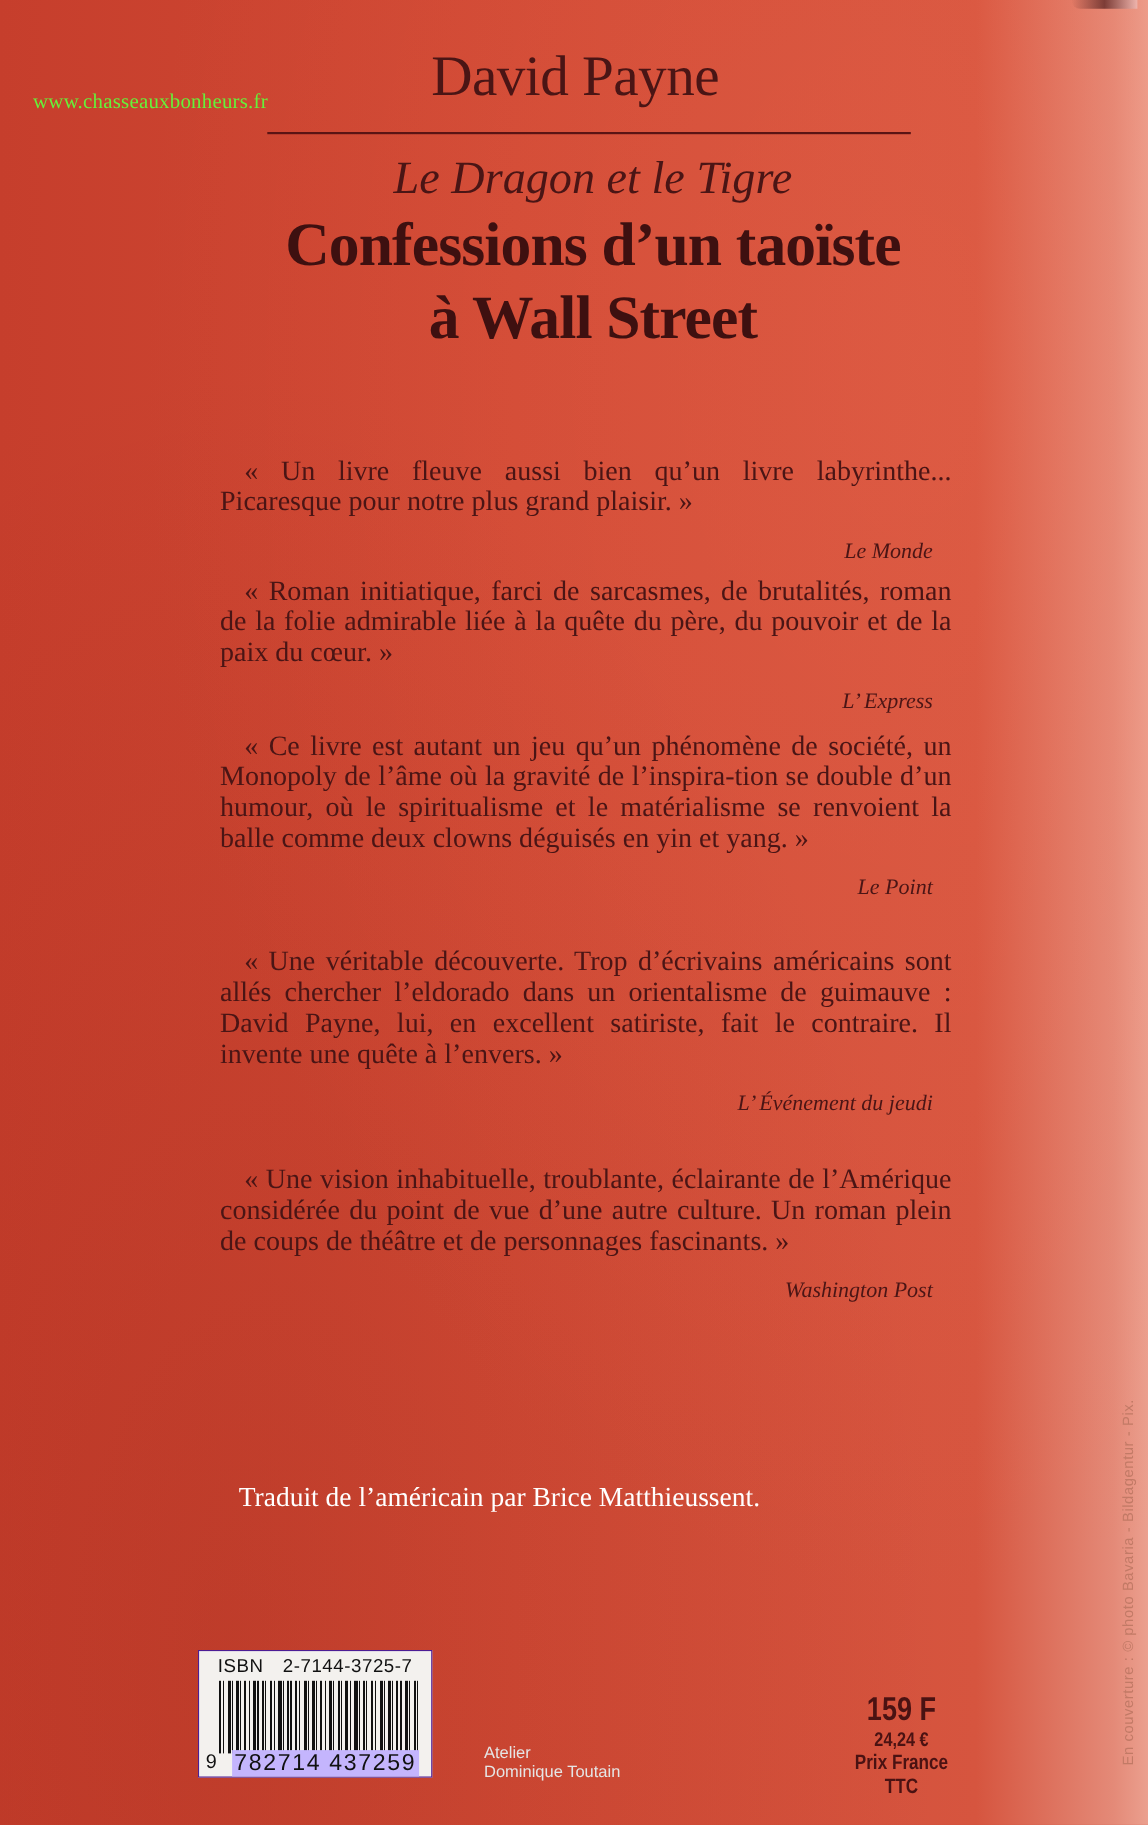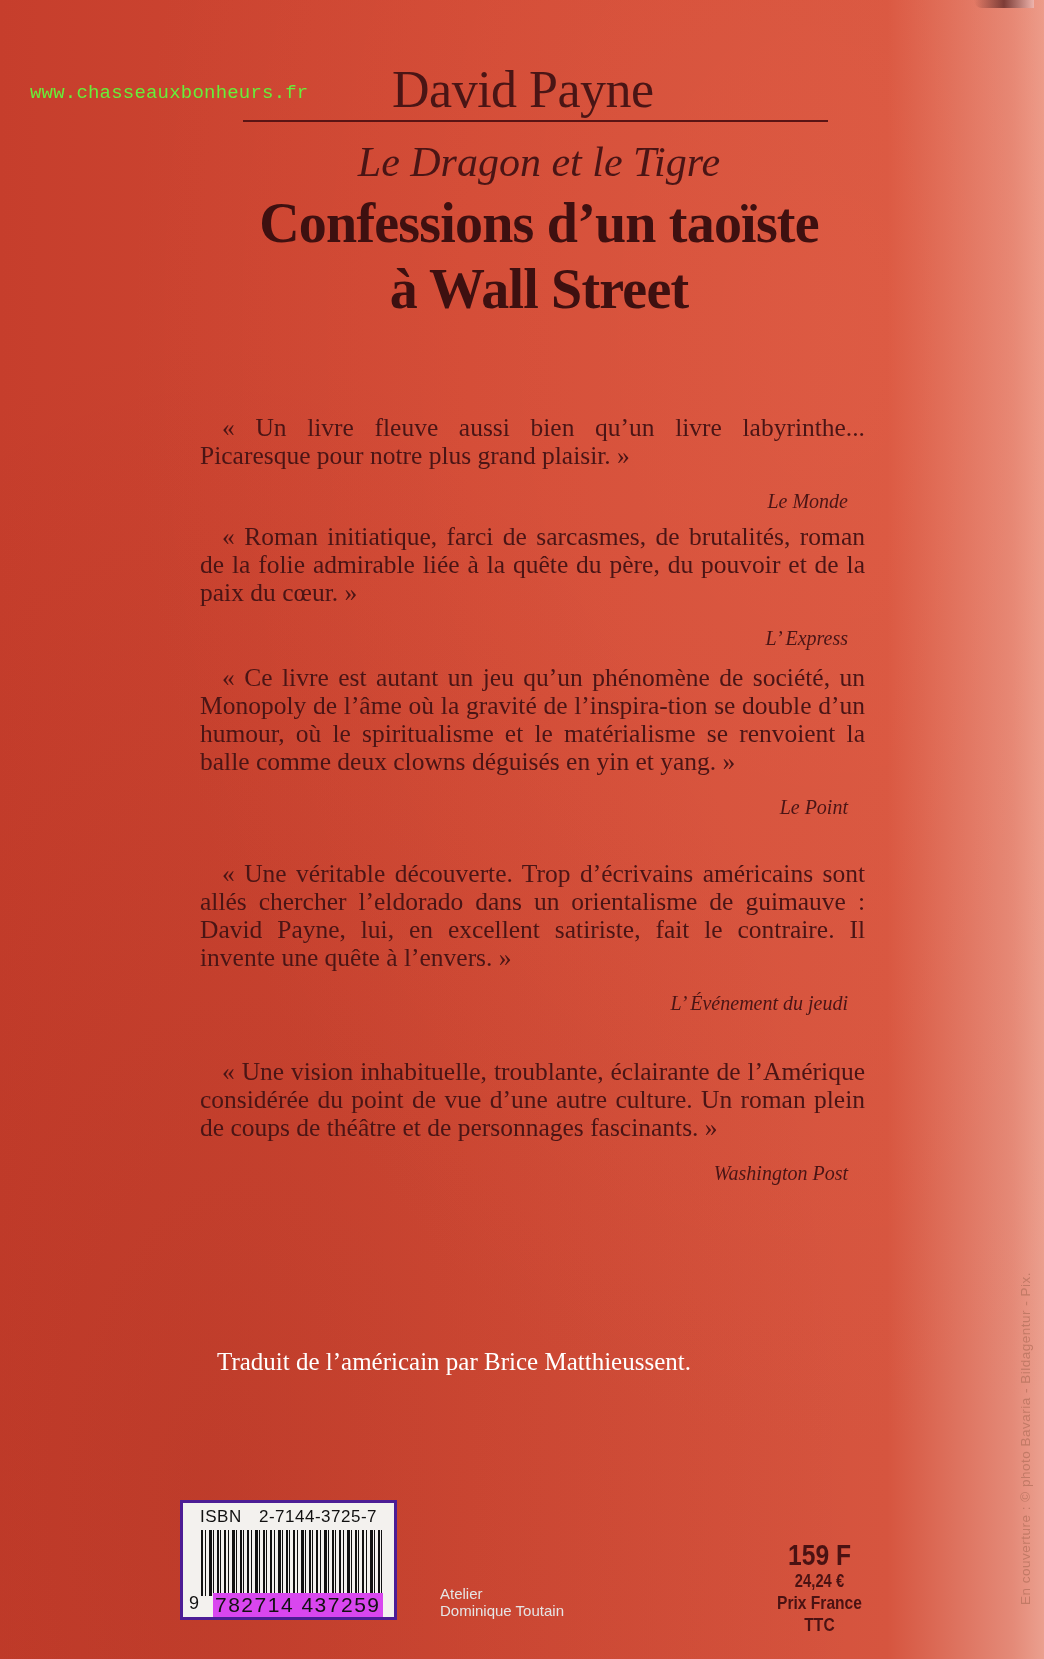--- a/index.html
+++ b/index.html
@@ -20,29 +20,29 @@
       color: #4a1212;
     }
     .cover {
       position: absolute;
       inset: 0;
     }
     .watermark {
       position: absolute;
       left: 30px;
       top: 82px;
-      font-family: Liberation Mono, monospace;
+      font-family: Liberation Serif, serif;
       font-size: 19px;
       color: #66f03a;
       letter-spacing: 0.2px;
     }
     .author {
       position: absolute;
       left: 392px;
-      top: 60px;
+      top: 40px;
       font-size: 52px;
       color: #4a1515;
       letter-spacing: -0.5px;
     }
     .rule {
       position: absolute;
       left: 243px;
       top: 120px;
       width: 585px;
       height: 2px;
@@ -110,21 +110,21 @@
       color: #ffffff;
       margin-top: 18px;
     }
     .isbn-box {
       position: absolute;
       left: 180px;
       top: 1500px;
       width: 211px;
       height: 114px;
       background: #f3f1ee;
-      border: 3px solid #4c1d95;
+      border: 1px solid #4c1d95;
       font-family: "Liberation Sans", "DejaVu Sans", sans-serif;
       color: #111;
     }
     .isbn-label {
       position: absolute;
       left: 17px;
       top: 4px;
       font-size: 17px;
       letter-spacing: 0.5px;
     }
@@ -154,21 +154,21 @@
       left: 6px;
       top: 90px;
       font-size: 18px;
     }
     .ean-rest {
       position: absolute;
       left: 30px;
       top: 90px;
       font-size: 21px;
       letter-spacing: 1.5px;
-      background: #d946ef;
+      background: #c4b5fd;
       padding: 0 2px;
     }
     .publisher {
       position: absolute;
       left: 440px;
       top: 1585px;
       width: 175px;
       text-align: left;
       font-family: "Liberation Sans", "DejaVu Sans", sans-serif;
       font-size: 15px;

